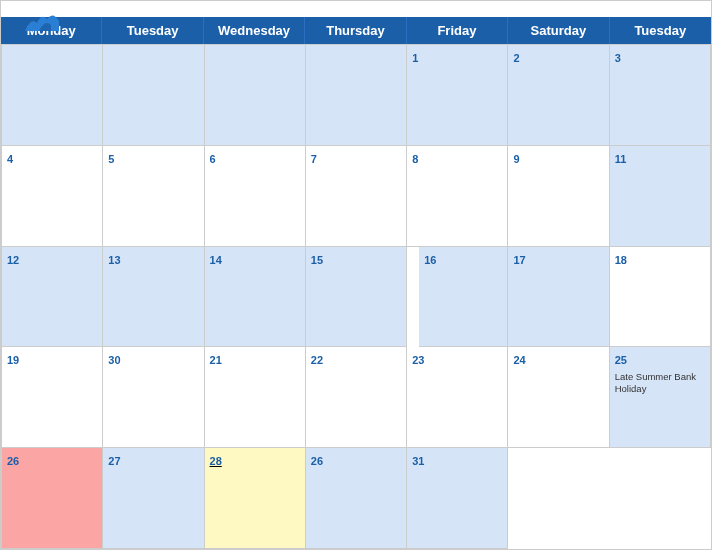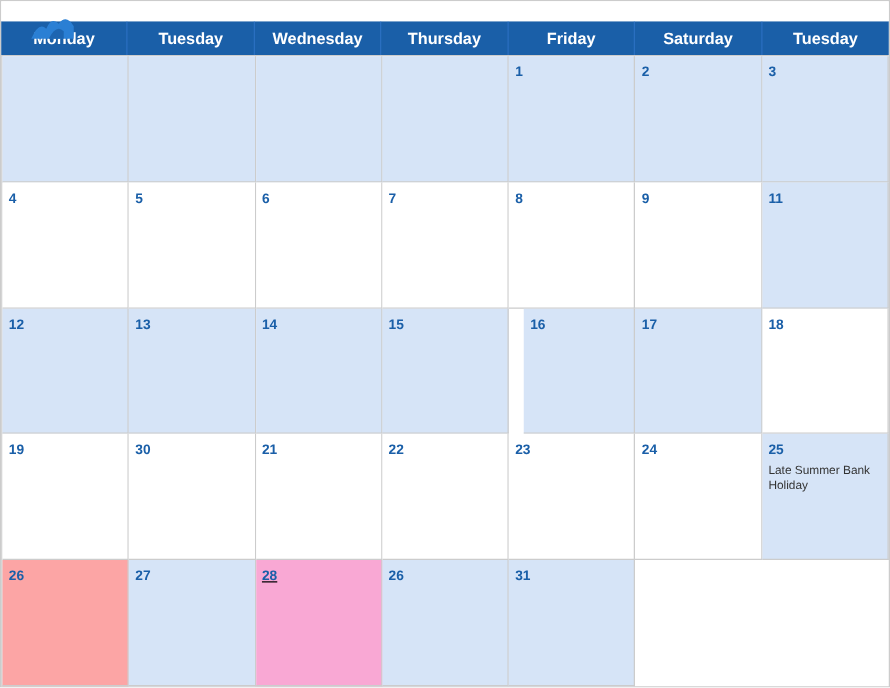--- a/index.html
+++ b/index.html
@@ -169,17 +169,17 @@
       <div class="cal-cell"><span class="date-num">18</span></div>
       <div class="cal-cell"><span class="date-num">19</span></div>
       <div class="cal-cell"><span class="date-num">30</span></div>
       <div class="cal-cell"><span class="date-num">21</span></div>
       <div class="cal-cell"><span class="date-num">22</span></div>
       <div class="cal-cell"><span class="date-num">23</span></div>
       <div class="cal-cell"><span class="date-num">24</span></div>
       <div class="cal-cell" style="background: rgb(214, 228, 247);"><span class="date-num">25</span><div class="event-text">Late Summer Bank Holiday</div></div>
       <div class="cal-cell" style="background: #fca5a5;"><span class="date-num">26</span></div>
       <div class="cal-cell" style="background: rgb(214, 228, 247);"><span class="date-num">27</span></div>
-      <div class="cal-cell" style="background: #f9a8d4; text-decoration: underline;"><span class="date-num">28</span></div>
+      <div class="cal-cell" style="background: #fef9c3; text-decoration: underline;"><span class="date-num">28</span></div>
       <div class="cal-cell" style="background: rgb(214, 228, 247);"><span class="date-num">26</span></div>
       <div class="cal-cell" style="background: rgb(214, 228, 247);"><span class="date-num">31</span></div>
     </div>
 </div>
 
 </body></html>

